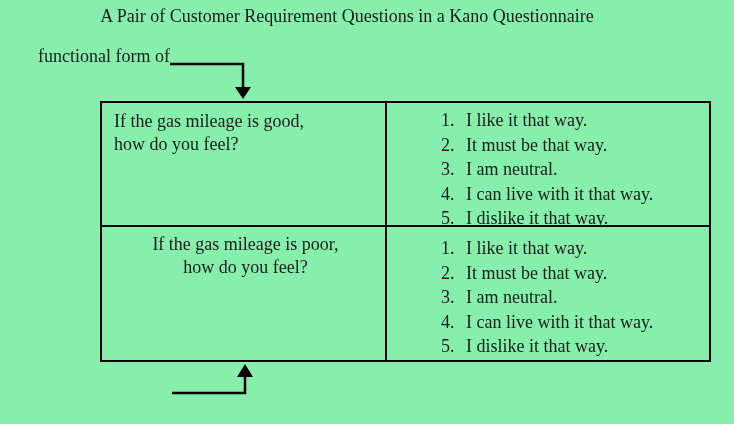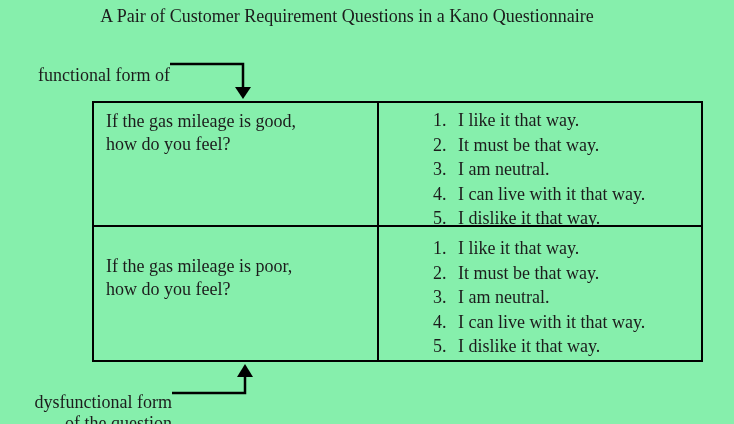--- a/index.html
+++ b/index.html
@@ -25,41 +25,40 @@
     font-size: 18px;
     line-height: 22px;
     white-space: nowrap;
   }
   .label {
     position: absolute;
     font-size: 18px;
     line-height: 21px;
     text-align: right;
     white-space: nowrap;
-    margin-top: 19px;
   }
   .label-functional {
     top: 46px;
     left: 0;
     width: 170px;
   }
   .label-dysfunctional {
     top: 373px;
     left: 0;
     width: 172px;
   }
   .overlay {
     position: absolute;
     top: 0;
     left: 0;
     pointer-events: none;
   }
   .ktable {
     position: absolute;
-    left: 92px;
+    left: 100px;
     top: 101px;
     width: 611px;
     height: 261px;
     border: 2px solid #000000;
     box-sizing: border-box;
     display: grid;
     grid-template-columns: 285px 1fr;
     grid-template-rows: 124px 1fr;
   }
   .cell {
@@ -70,21 +69,21 @@
   .qcell {
     border-right: 2px solid #000000;
     padding: 7px 8px 0 12px;
     line-height: 23px;
   }
   .ocell {
     padding: 5px 2px 0 54px;
     line-height: 24.5px;
   }
   .row0 { border-bottom: 2px solid #000000; }
-  .qcell.row1 { padding-top: 28px; }
+  .qcell.row1 { padding-top: 6px; text-align: center; }
   .ocell.row1 { padding-top: 9px; }
   .opt { display: flex; }
   .opt .num {
     flex: none;
     width: 25px;
   }
 </style>
 </head>
 <body>
 
@@ -160,18 +159,14 @@
         <span class="txt">I can live with it that way.</span>
       </div>
       <div class="opt">
         <span class="num">5.</span>
         <span class="txt">I dislike it that way.</span>
       </div>
     </div>
 
   </div>
 
-  <div class="label label-dysfunctional">
-    <div>dysfunctional form</div>
-    <div>of the question</div>
-  </div>
 
 </div>
 
 </body></html>

